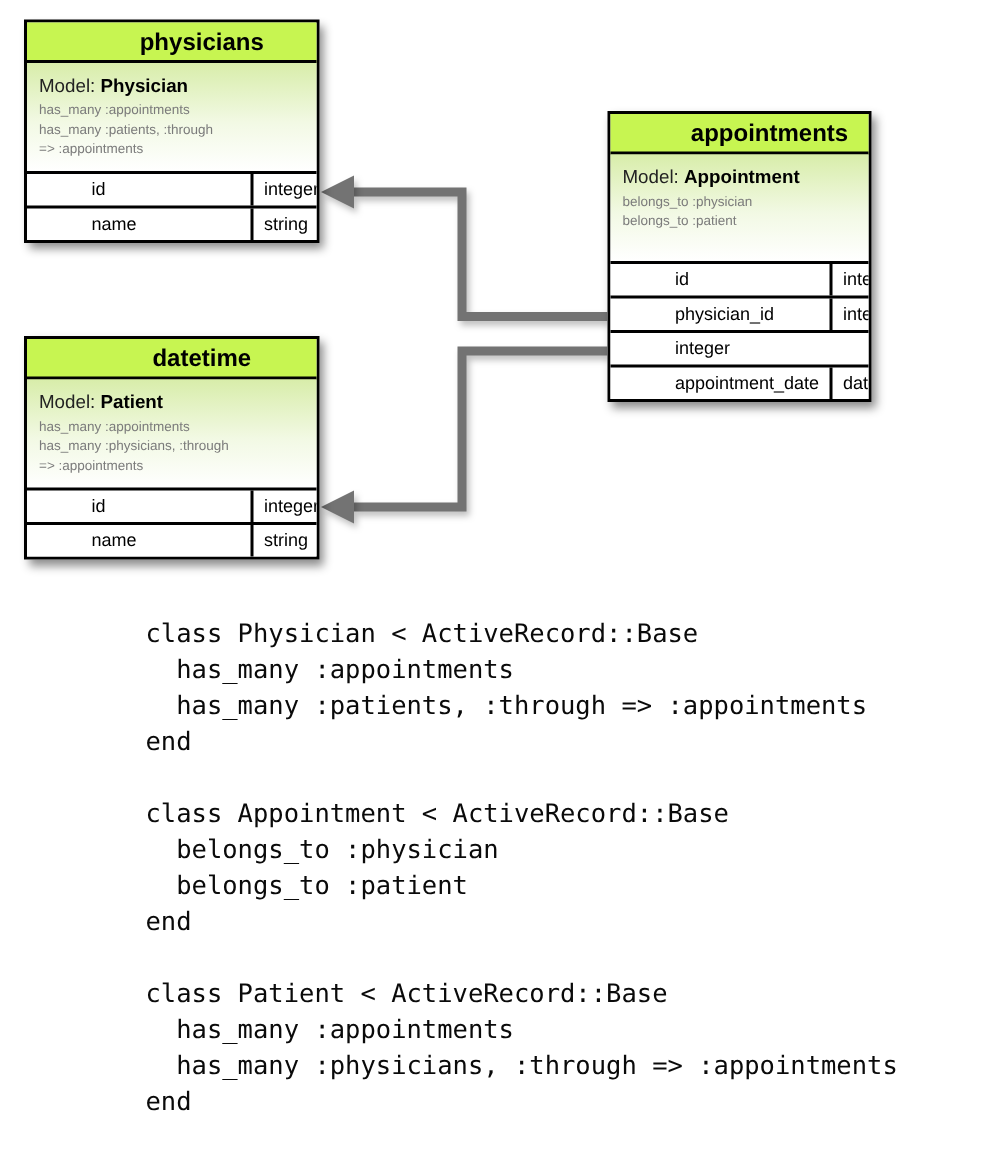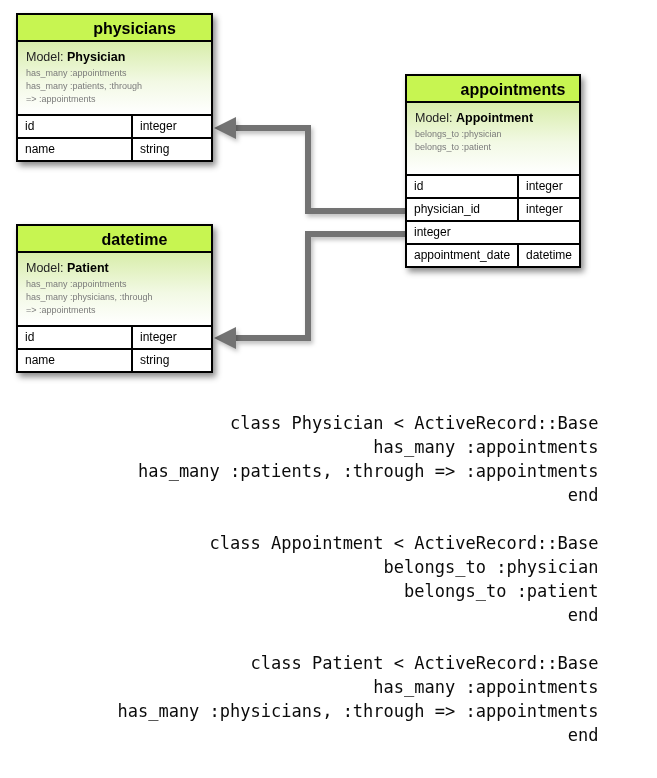--- a/index.html
+++ b/index.html
@@ -57,35 +57,36 @@
   .card-appointments .t-model{height:71px;}
   .model-line{font-size:12.5px;color:#222;margin-bottom:3px;white-space:nowrap;}
   .model-line b{color:#000;}
   .assoc-line{
     font-size:9px;line-height:13px;color:var(--assoc-gray);
     white-space:nowrap;
   }
   .col-row{
     display:flex;height:23px;border-top:2px solid var(--border);
     background:#fff;
+    padding-left:36px;
   }
   .cell{
     font-size:12px;line-height:21px;color:#000;
     padding-left:7px;white-space:nowrap;overflow:hidden;
   }
   .cell-name{width:115px;border-right:2px solid var(--border);}
   .card-appointments .cell-name{width:112px;}
   .cell-type{flex:1;}
   
   .code-block{
     position:absolute;left:97px;top:411px;
     font-family:"DejaVu Sans Mono",monospace;
     font-size:17px;line-height:24px;color:#0a0a0a;
   }
-  .code-line{white-space:pre;height:24px;text-align:right;}
+  .code-line{white-space:pre;height:24px;}
 </style>
 </head>
 <body>
 
 <div class="canvas">
 
   <svg class="connector-layer" id="connectors" viewBox="0 0 657 778" xmlns="http://www.w3.org/2000/svg">
       <polyline points="405,211 308,211 308,128 236,128"></polyline>
       <polygon points="214,128 236,117 236,139"></polygon>
       <polyline points="405,234 308,234 308,338 236,338"></polyline>

